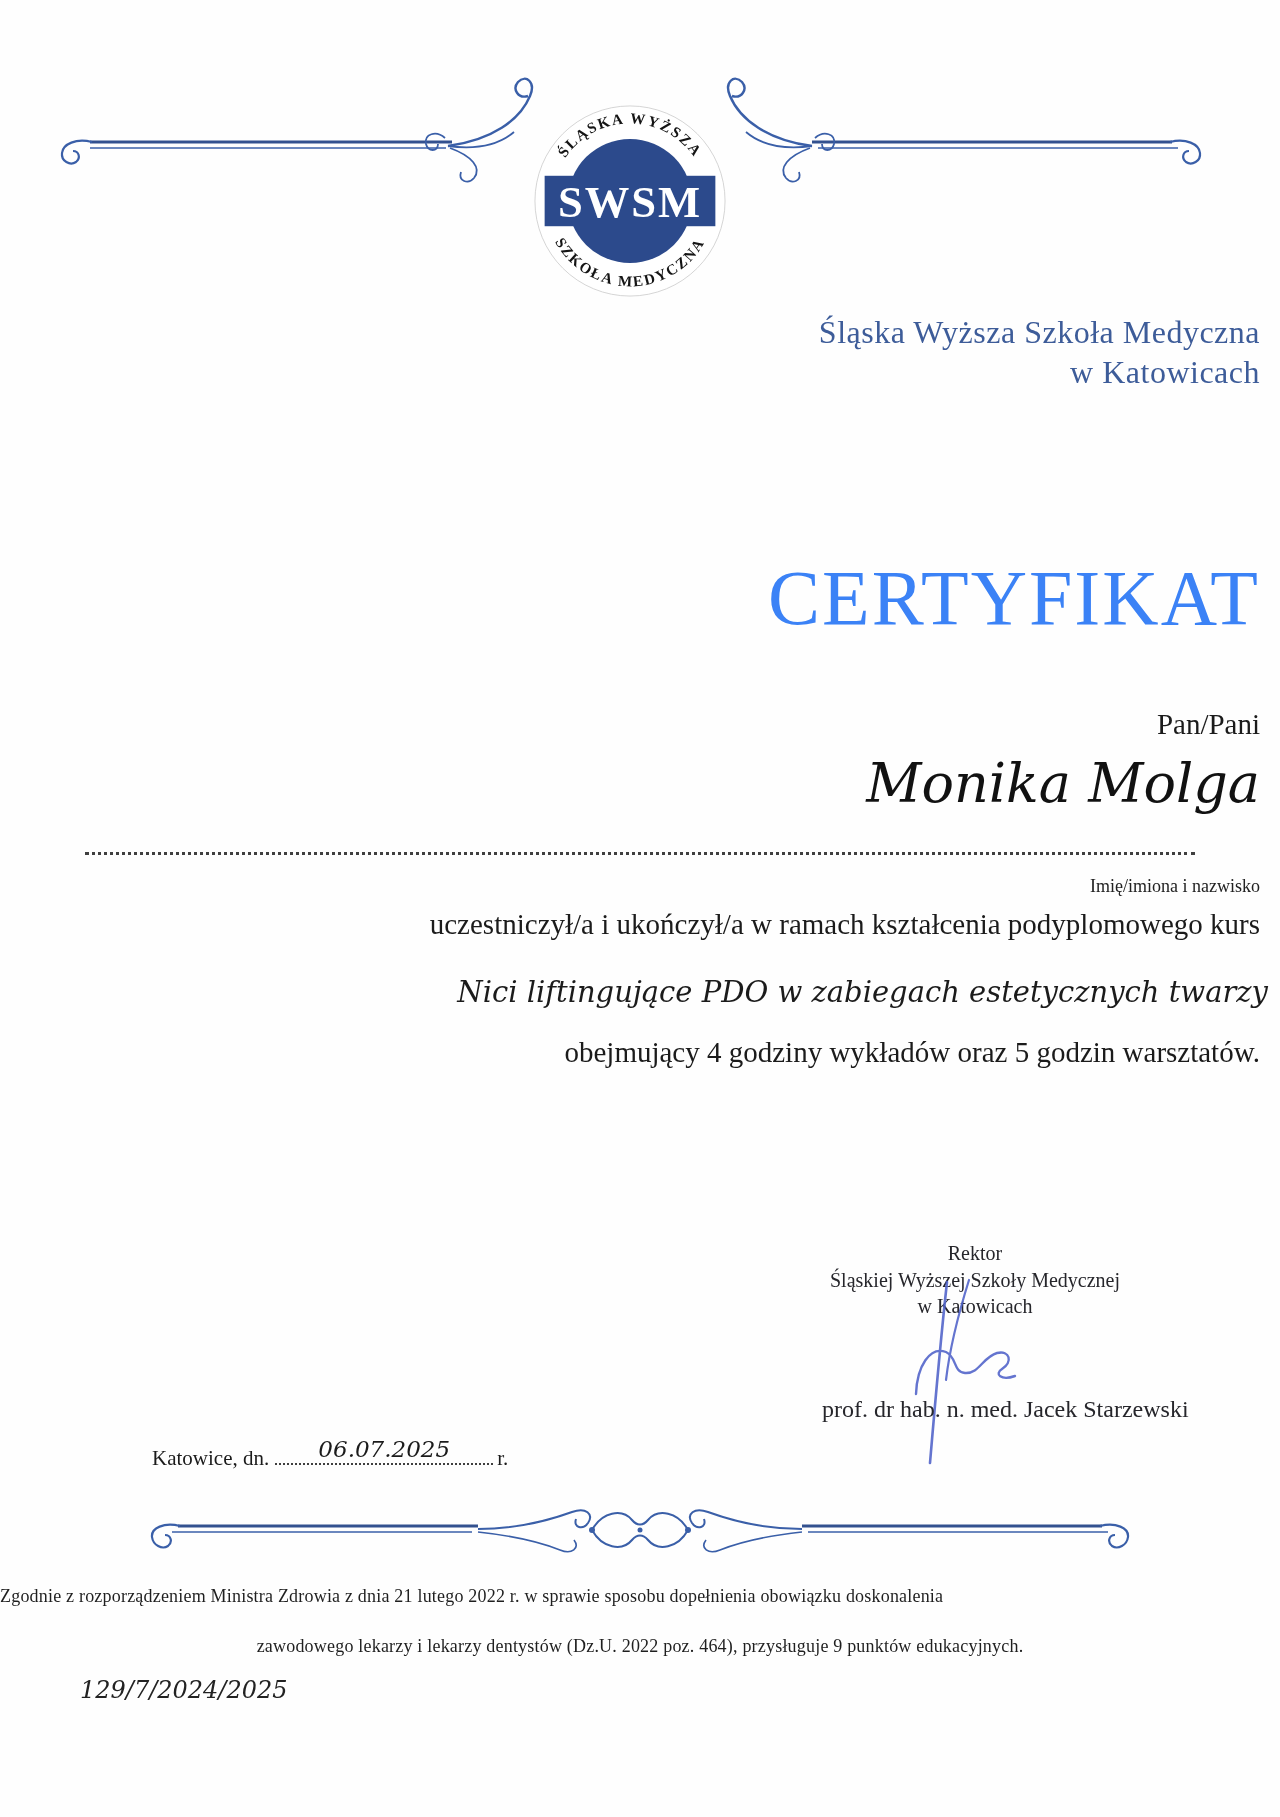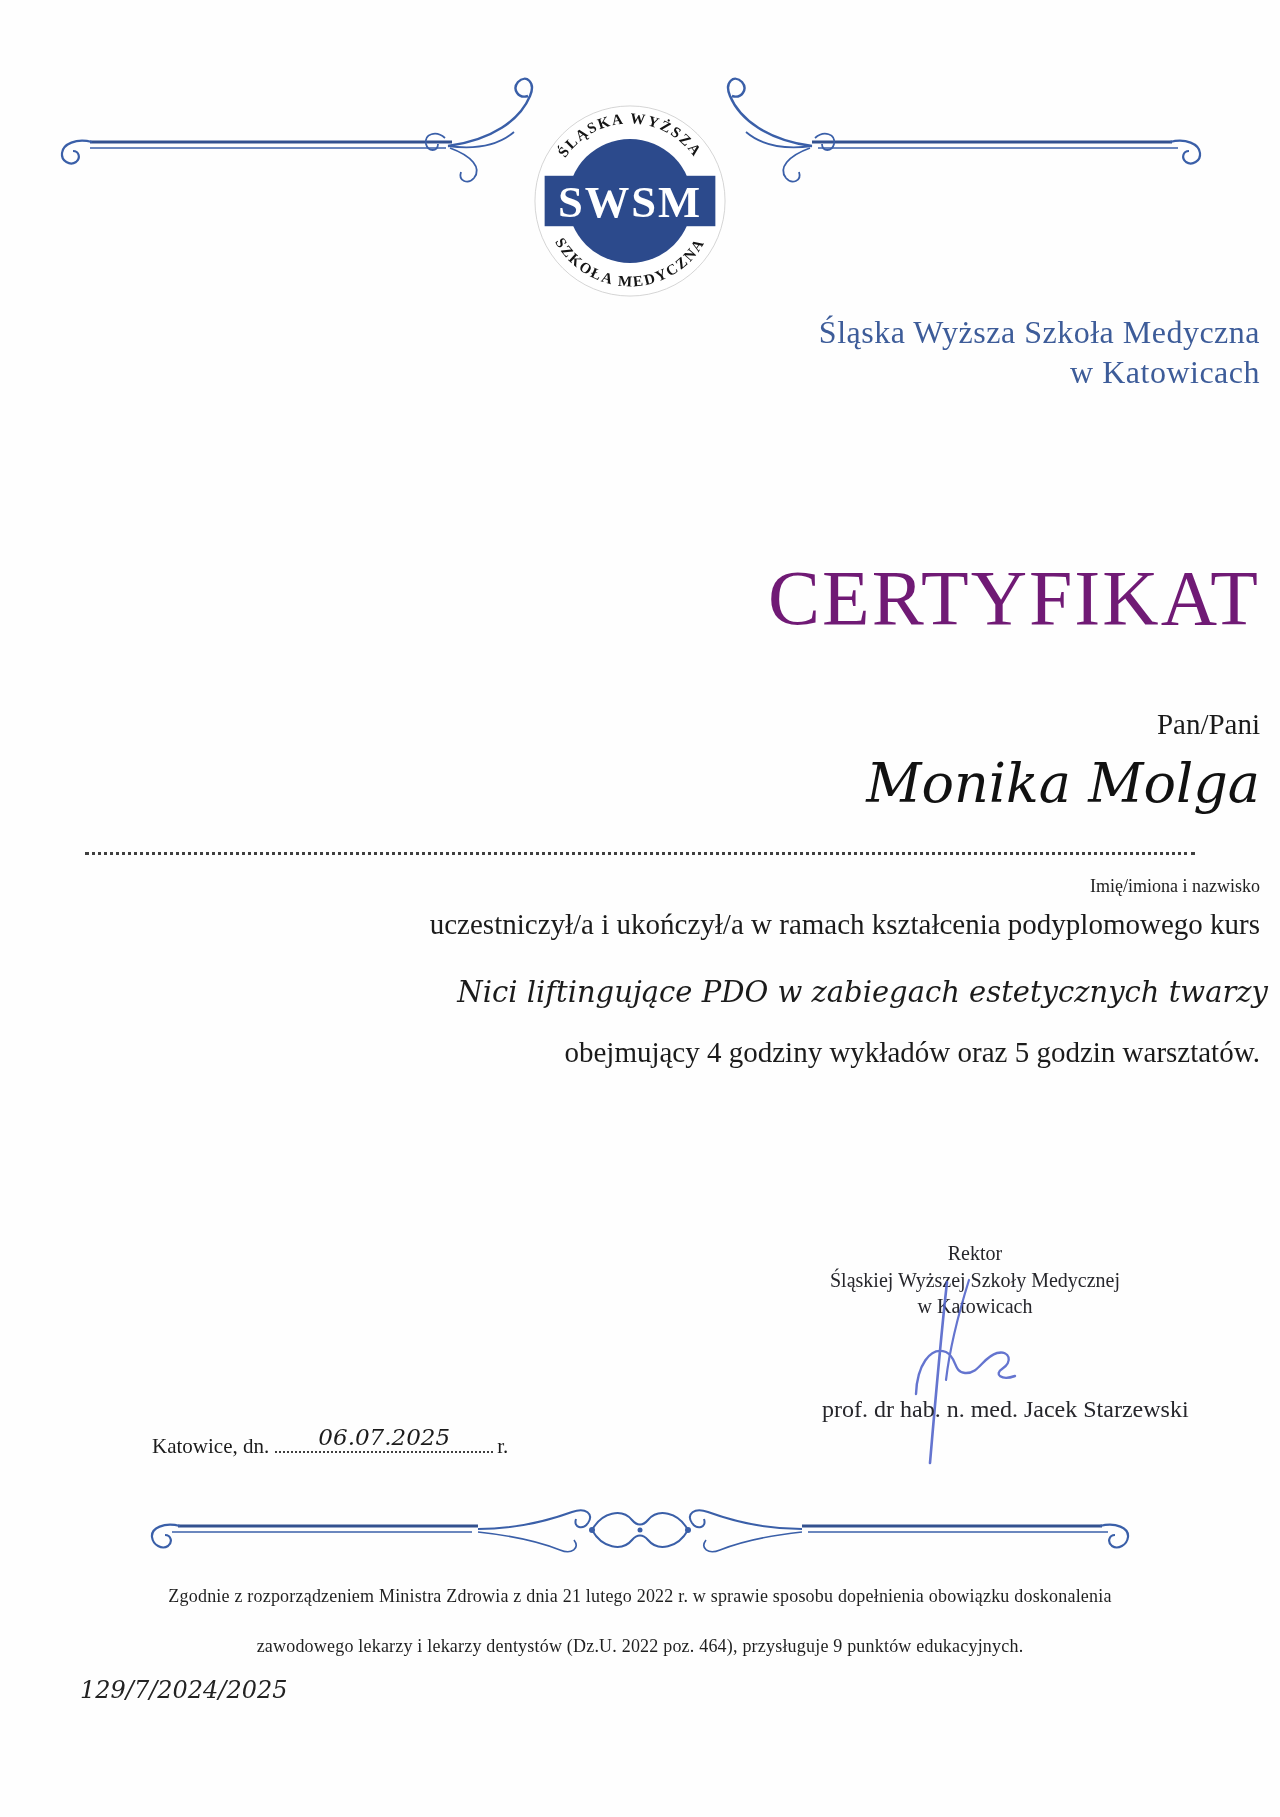--- a/index.html
+++ b/index.html
@@ -14,21 +14,21 @@
   }
   .abs{position:absolute;}
   .centercol{left:0;width:1260px;text-align:right;}
 
   
   .top-divider{left:0;top:0;width:1280px;height:260px;}
   .seal{left:533px;top:104px;width:194px;height:194px;}
   .institution{top:312px;font-size:32px;line-height:40px;color:#3d5c99;letter-spacing:.5px;}
 
   
-  .cert-title{top:553px;font-size:78px;letter-spacing:2px;color:#701a75;}
+  .cert-title{top:553px;font-size:78px;letter-spacing:2px;color:#3b82f6;}
 
   
   .salutation{top:708px;font-size:29px;}
   .recipient-name{
     top:752px;font-size:54px;font-style:italic;
     font-family:"DejaVu Serif","Liberation Serif",serif;
     color:#111;
   }
   .name-rule{left:85px;top:852px;width:1110px;height:0;border-bottom:3px dotted #3f3f3f;}
   .name-caption{top:876px;font-size:18px;color:#222;}
@@ -44,31 +44,31 @@
 
   
   .rektor-block{left:795px;top:1240px;width:360px;text-align:center;font-size:20px;line-height:26.5px;color:#26262b;}
   .signer-line{left:822px;top:1396px;font-size:24px;color:#26262b;}
   .signature-svg{left:0;top:0;width:1280px;height:1817px;pointer-events:none;}
 
   
   .date-line{left:152px;top:1430px;display:flex;align-items:baseline;font-size:21px;}
   .date-dots{
     position:relative;display:inline-block;width:218px;height:21px;
-    border-bottom:2.5px dotted #3f3f3f;margin:0 4px 2px 6px;
+    border-bottom:2.5px dotted #3f3f3f;margin:12px 4px 2px 6px;
   }
   .date-value{
     position:absolute;left:50%;bottom:1px;transform:translateX(-50%);
     font-size:23px;font-style:italic;white-space:nowrap;
     font-family:"DejaVu Serif","Liberation Serif",serif;
   }
 
   
   .bottom-divider{left:0;top:1490px;width:1280px;height:80px;}
-  .legal-1{top:1586px;font-size:18px;letter-spacing:.2px;color:#1f1f1f;left:0;width:1280px;text-align:center;}
+  .legal-1{top:1586px;font-size:18px;letter-spacing:.2px;color:#1f1f1f;left:0;width:1280px;text-align:left;}
   .legal-2{top:1636px;font-size:18px;letter-spacing:.2px;color:#1f1f1f;left:0;width:1280px;text-align:center;}
   .doc-number{
     left:80px;top:1676px;font-size:24px;font-style:italic;
     font-family:"DejaVu Serif","Liberation Serif",serif;color:#222;
   }
 
   .flourish{fill:none;stroke:#3a5fa8;}
   .rule-thick{stroke:#33518f;stroke-width:3;}
   .rule-thin{stroke:#3a5fa8;stroke-width:1.3;}
 </style>

